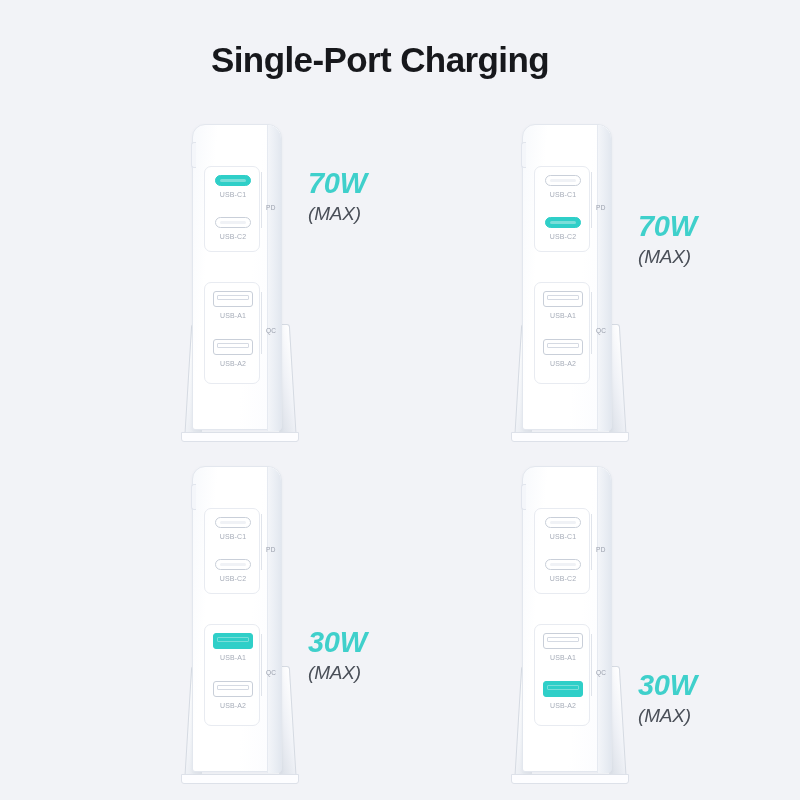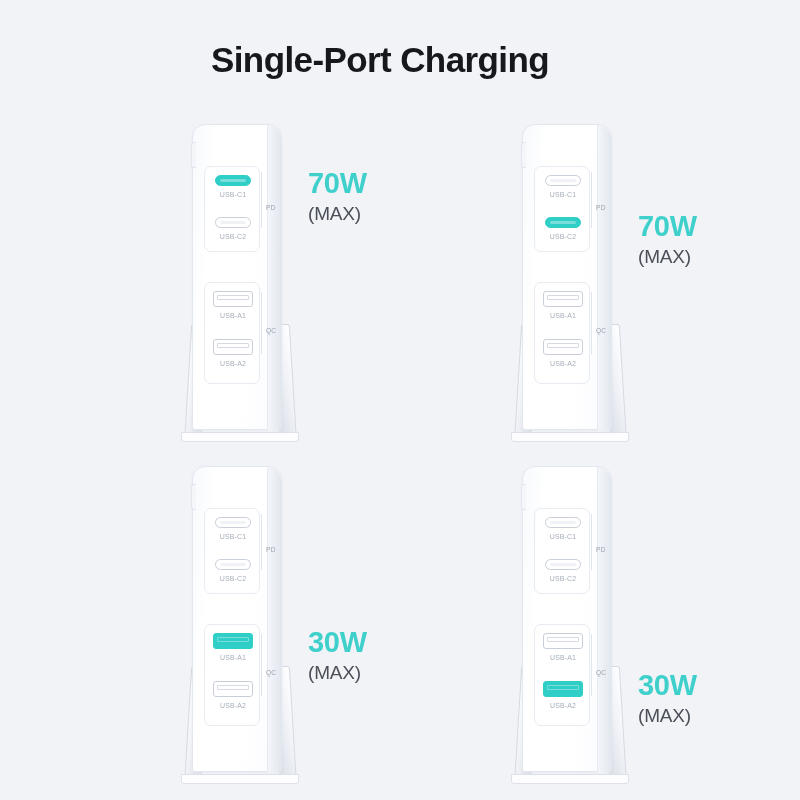--- a/index.html
+++ b/index.html
@@ -244,20 +244,21 @@
     background: #e0e4eb;
   }
   .line-pd { top: 48px; height: 56px; }
   .line-qc { top: 168px; height: 62px; }
 
   
   .callout {
     position: absolute;
     text-align: left;
     line-height: 1.0;
+    font-style: italic;
   }
   .watt {
     font-size: 29px;
     font-weight: 700;
     color: #3fd0cb;
     letter-spacing: -0.3px;
   }
   .maxtext {
     font-size: 19px;
     font-weight: 400;

